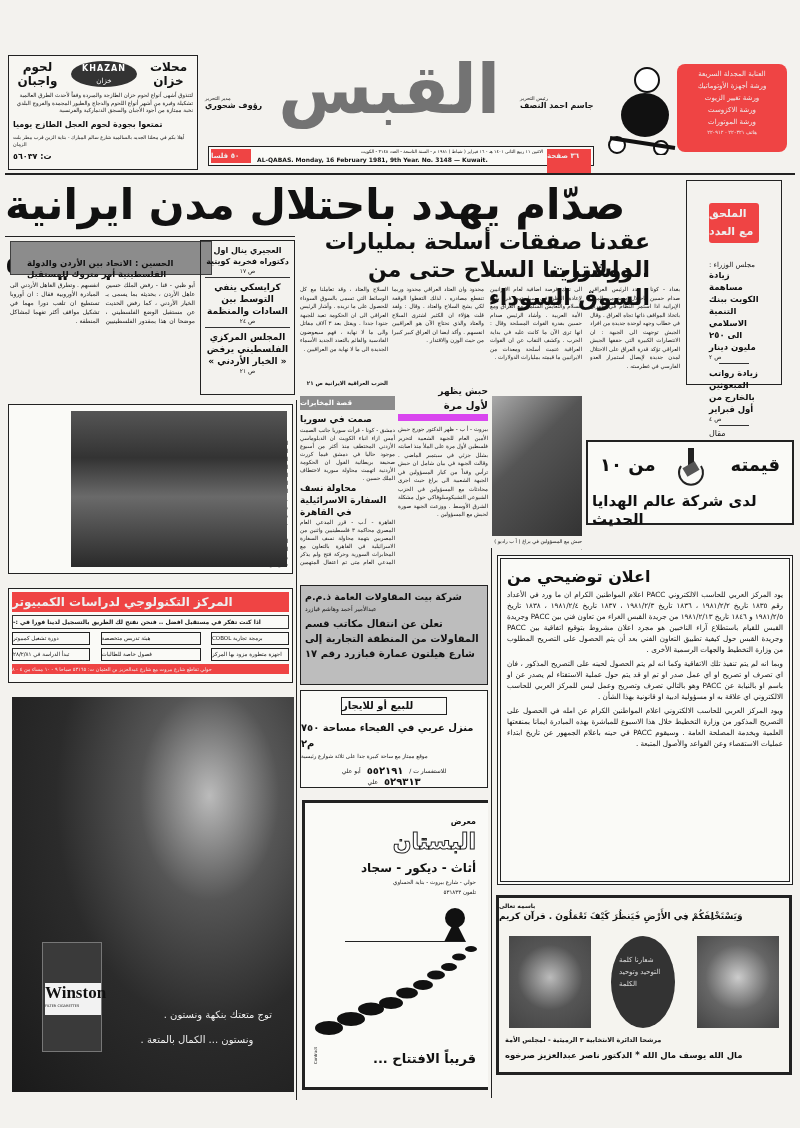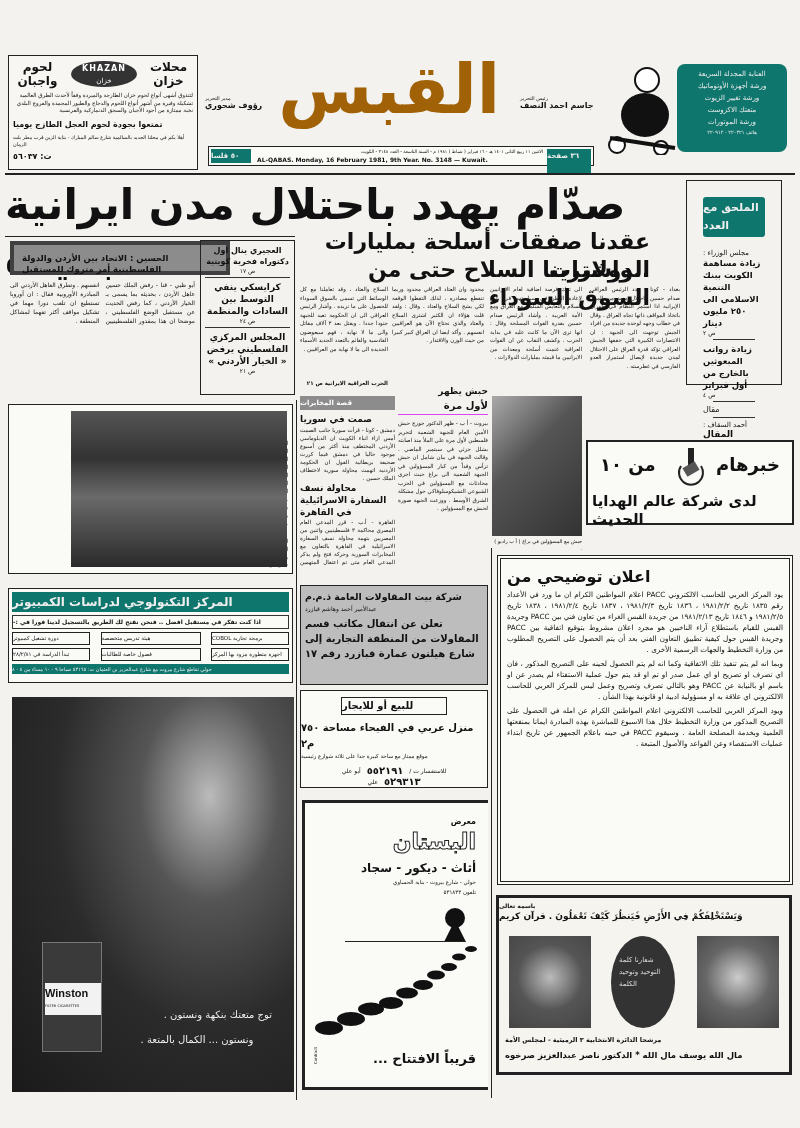--- a/index.html
+++ b/index.html
@@ -1,19 +1,19 @@
 <!DOCTYPE html>
 <html><head>
 <meta charset="utf-8">
 <style>
 *{box-sizing:border-box;margin:0;padding:0}
 body{width:800px;height:1128px;background:#f3f2ee;font-family:"DejaVu Sans",sans-serif;color:#111;position:relative;overflow:hidden;direction:rtl}
 .abs{position:absolute}
 .box{border:1.5px solid #222}
-.dark{background:#0f766e;color:#eee}
+.dark{background:#ef4444;color:#eee}
 .gray{background:#8c8c8c}
 .txt{font-size:7px;line-height:10px;text-align:justify}
 .hl{font-family:"DejaVu Sans",sans-serif;font-weight:bold}
 .center{text-align:left}
 .rule{position:absolute;background:#222}
 .photo{background:radial-gradient(circle at 40% 40%,#777,#333 70%,#222)}
 </style>
 </head>
 <body>
 
@@ -32,21 +32,21 @@
   <div class="abs hl center" style="left:4px;right:4px;top:64px;font-size:8px">تمتعوا بجودة لحوم العجل الطازج يوميا</div>
   <div class="abs center" style="left:4px;right:4px;top:78px;font-size:5px;line-height:7px">أهلا بكم في محلنا الجديد بالسالمية شارع سالم المبارك - بناية الزين قرب مطر بلت الزمان</div>
   <div class="abs hl center" style="left:4px;right:4px;top:96px;font-size:8px">ت: ٥٦٠٣٧</div>
 </div>
 
 <div class="abs center" style="left:205px;top:95px;width:70px;">
   <div style="font-size:5px">مدير التحرير</div>
   <div class="hl" style="font-size:8px">رؤوف شحوري</div>
 </div>
 
-<div class="abs hl center" style="left:300px;top:50px;width:200px;font-size:68px;line-height:80px;color:#a16207;letter-spacing:-2px">القبس</div>
+<div class="abs hl center" style="left:300px;top:50px;width:200px;font-size:68px;line-height:80px;color:#737373;letter-spacing:-2px">القبس</div>
 
 <div class="abs center" style="left:520px;top:95px;width:75px;">
   <div style="font-size:5px">رئيس التحرير</div>
   <div class="hl" style="font-size:8px">جاسم احمد النصف</div>
 </div>
 
 <div class="abs box" style="left:208px;top:146px;width:386px;height:20px;background:#fafaf7">
   <div class="abs dark hl center" style="left:2px;top:2px;width:40px;height:14px;font-size:7px;line-height:14px">٥٠ فلسا</div>
   <div class="abs dark hl center" style="right:2px;top:2px;width:44px;height:24px;font-size:7px;line-height:14px">٣٦ صفحة</div>
   <div class="abs" style="right:50px;top:1px;width:288px;font-size:4.5px;line-height:7px;overflow:hidden;white-space:nowrap">الاثنين ١١ ربيع الثاني ١٤٠١ هـ - ١٦ فبراير ( شباط ) ١٩٨١ م - السنة التاسعة - العدد ٣١٤٨ - الكويت</div>
@@ -60,52 +60,52 @@
         <ellipse cx="40" cy="55" rx="24" ry="22" fill="#111"></ellipse>
         <circle cx="12" cy="85" r="8" fill="#fff" stroke="#111" stroke-width="2"></circle>
         <circle cx="56" cy="88" r="7" fill="#fff" stroke="#111" stroke-width="2"></circle>
         <path d="M5 78 L70 88" stroke="#111" stroke-width="4"></path>
       </svg>
   </div>
   <div class="abs dark" style="left:72px;top:12px;width:110px;height:88px;border-radius:8px;padding:4px;font-size:7px;line-height:12px;text-align:center">
     <div>العنابة المجدلة السريعة</div>
     <div>ورشة أجهزة الأوتوماتيك</div>
     <div>ورشة تغيير الزيوت</div>
-    <div>متعتك الاكزوست</div>
+    <div>ورشة الاكزوست</div>
     <div>ورشة الموتورات</div>
     <div style="font-size:5px;line-height:8px">هاتف ٢٢٠٣٢١ - ٢٢٠٩١٢</div>
   </div>
 </div>
 
 <div class="rule" style="left:5px;top:173px;width:790px;height:2px"></div>
 
 <div class="abs hl center" style="left:5px;top:178px;width:650px;font-size:42px;line-height:54px;letter-spacing:-1px">صدّام يهدد باحتلال مدن ايرانية جديدة</div>
 <div class="abs hl" style="right:150px;top:228px;width:360px;font-size:22px;line-height:28px;text-align:right">عقدنا صفقات أسلحة بمليارات الدولارات</div>
 <div class="abs hl" style="right:150px;top:256px;width:360px;font-size:22px;line-height:28px;text-align:right">..واشترينا السلاح حتى من السوق السوداء</div>
 
-<div class="abs box" style="left:686px;top:180px;width:96px;height:205px;padding:16px">
+<div class="abs box" style="left:686px;top:180px;width:96px;height:205px;padding:22px">
   <div class="dark hl center" style="height:40px;font-size:11px;line-height:18px;padding-top:2px;border-radius:3px">الملحق مع العدد</div>
-  <div class="center" style="margin-top:12px">
+  <div class="center" style="margin-top:18px">
     <div style="font-size:7px">مجلس الوزراء :</div>
     <div class="hl" style="font-size:8.5px;line-height:12px">زيادة مساهمة الكويت ببنك التنمية الاسلامي الى ٢٥٠ مليون دينار</div>
     <div style="font-size:6px">ص ٢</div>
     <div style="border-top:1px solid #333;margin:3px 10px"></div>
     <div class="hl" style="font-size:8.5px;line-height:12px">زيادة رواتب المبعوثين بالخارج من أول فبراير</div>
     <div style="font-size:6px">ص ٤</div>
     <div style="border-top:1px solid #333;margin:3px 10px"></div>
     <div style="font-size:8px">مقال</div>
     <div style="border-top:1px solid #333;margin:3px 10px"></div>
     <div style="font-size:7px">أحمد السقاف :</div>
     <div class="hl" style="font-size:9px">المقال العربي</div>
     <div style="font-size:6px">ص ٥</div>
   </div>
 </div>
 
 <div class="rule" style="left:5px;top:236px;width:290px;height:1px"></div>
-<div class="abs gray hl center" style="left:10px;top:241px;width:220px;height:34px;font-size:8.5px;line-height:11px;padding:8px;border:4px solid #404040">الحسين : الاتحاد بين الأردن والدولة الفلسطينية أمر متروك للمستقبل</div>
+<div class="abs gray hl center" style="left:10px;top:241px;width:202px;height:34px;font-size:8.5px;line-height:11px;padding:16px;border:1px solid #404040">الحسين : الاتحاد بين الأردن والدولة الفلسطينية أمر متروك للمستقبل</div>
 <div class="abs txt" style="left:10px;top:280px;width:185px;height:115px;overflow:hidden;font-size:6px;line-height:9px;column-count:2;column-gap:6px">أبو ظبي - قنا - رفض الملك حسين عاهل الأردن ، بحديثه بما يسمى بـ الخيار الأردني ، كما رفض الحديث عن مستقبل الوضع الفلسطيني ، موضحا ان هذا بمقدور الفلسطينيين انفسهم . وتطرق العاهل الأردني الى المبادرة الأوروبية فقال : ان أوروبا تستطيع ان تلعب دورا مهما في تشكيل مواقف أكثر تفهما لمشاكل المنطقة .</div>
 
 <div class="abs box" style="left:200px;top:240px;width:95px;height:155px;padding:4px;text-align:center">
   <div class="hl" style="font-size:8px;line-height:11px">العجيري ينال اول دكتوراه فخرية كويتية</div>
   <div style="font-size:6px">ص ١٧</div>
   <div style="border-top:1px solid #333;margin:3px 0"></div>
   <div class="hl" style="font-size:9px;line-height:12px">كرايسكي ينفي التوسط بين السادات والمنظمة</div>
   <div style="font-size:6px">ص ٢٤</div>
   <div style="border-top:1px solid #333;margin:3px 0"></div>
   <div class="hl" style="font-size:9px;line-height:12px">المجلس المركزي الفلسطيني يرفض « الخيار الأردني »</div>
@@ -129,35 +129,35 @@
 <div class="abs" style="left:300px;top:396px;width:95px;height:182px;">
   <div class="gray hl center" style="height:14px;font-size:7px;line-height:14px;color:#fff">قصة المخابرات</div>
   <div class="hl center" style="font-size:9px;line-height:14px;margin-top:2px">صمت في سوريا</div>
   <div class="txt" style="font-size:5.5px;line-height:8px;height:56px;overflow:hidden">دمشق - كونا - قرأت سوريا جانب الصمت أمس ازاء انباء الكويت ان الدبلوماسي الأردني المختطف منذ أكثر من أسبوع موجود حاليا في دمشق فيما كررت صحيفة بريطانية القول ان الحكومة الأردنية اتهمت محاولة سورية لاختطاف الملك حسين .</div>
   <div class="hl center" style="font-size:9px;line-height:12px">محاولة نسف السفارة الاسرائيلية في القاهرة</div>
   <div class="txt" style="font-size:5.5px;line-height:8px;height:48px;overflow:hidden">القاهرة - أ.ب - قرر المدعي العام المصري محاكمة ٣ فلسطينيين واثنين من المصريين بتهمة محاولة نسف السفارة الاسرائيلية في القاهرة بالتعاون مع المخابرات السورية وحركة فتح ولم يذكر المدعي العام متى تم اعتقال المتهمين الخمسة .</div>
 </div>
 
 <div class="abs" style="left:398px;top:384px;width:90px;height:182px;">
   <div class="hl" style="font-size:9px;line-height:14px">حبش يظهر</div>
-  <div class="hl" style="font-size:10px;line-height:16px;border-bottom:1px solid #d946ef">لأول مرة</div>
+  <div class="hl" style="font-size:10px;line-height:16px;border-bottom:7px solid #d946ef">لأول مرة</div>
   <div class="txt" style="font-size:5.5px;line-height:8.5px;height:140px;overflow:hidden;margin-top:4px">بيروت - أ ب - ظهر الدكتور جورج حبش الأمين العام للجبهة الشعبية لتحرير فلسطين لأول مرة على الملأ منذ اصابته بشلل جزئي في سبتمبر الماضي . وقالت الجبهة في بيان شامل ان حبش ترأس وفداً من كبار المسؤولين في الجبهة الشعبية الى براغ حيث اجرى محادثات مع المسؤولين في الحزب الشيوعي التشيكوسلوفاكي حول مشكلة الشرق الأوسط . ووزعت الجبهة صورة لحبش مع المسؤولين .</div>
 </div>
 <div class="abs photo" style="left:492px;top:396px;width:90px;height:140px;background:linear-gradient(135deg,#aaa 0%,#555 40%,#333 100%)"></div>
 <div class="abs" style="left:492px;top:538px;width:90px;font-size:5px;line-height:7px">حبش مع المسؤولين في براغ ( أ ب راديو ) .</div>
 
 <div class="abs box" style="left:586px;top:440px;width:208px;height:85px;border-width:2px;background:#fafaf7">
   <div class="abs" style="left:88px;top:4px;width:30px;height:40px">
     <svg width="30" height="40" viewBox="0 0 30 40">
         <path d="M5 20 A12 12 0 1 0 25 20" fill="none" stroke="#222" stroke-width="2"></path>
         <rect x="12" y="2" width="6" height="18" fill="#222"></rect>
         <rect x="8" y="18" width="14" height="10" fill="#555" transform="rotate(-30 15 23)"></rect>
       </svg>
   </div>
-  <div class="abs hl" style="right:12px;top:12px;font-size:18px">خبرهام</div>
+  <div class="abs hl" style="right:12px;top:12px;font-size:18px">قيمته</div>
   <div class="abs hl" style="left:12px;top:12px;font-size:18px">من ١٠</div>
   <div class="abs hl center" style="left:4px;right:4px;top:50px;font-size:15px">لدى شركة عالم الهدايا الحديث</div>
 </div>
 
 <div class="abs box" style="left:8px;top:588px;width:285px;height:95px;background:#fafaf7">
   <div class="dark hl center" style="margin:3px;height:20px;font-size:12px;line-height:20px">المركز التكنولوجي لدراسات الكمبيوتر</div>
   <div class="hl center" style="font-size:6px;line-height:12px;border:1px solid #333;margin:0 3px">اذا كنت تفكر في مستقبل افضل .. فنحن نفتح لك الطريق بالتسجيل لدينا فورا في :-</div>
   <div style="display:flex;justify-content:space-between;margin:3px 3px 0">
     <div class="box center" style="width:78px;font-size:5.5px;line-height:11px">برمجة تجارية COBOL</div>
     <div class="box center" style="width:100px;font-size:5.5px;line-height:11px">هيئة تدريس متخصصة</div>
@@ -188,21 +188,21 @@
   </div>
   <div style="display:flex;justify-content:center;gap:6px;font-size:6px;align-items:center">
     <span class="hl" style="font-size:10px">٥٢٩٣١٣</span>
     <span>علي</span>
   </div>
 </div>
 
 <div class="abs" style="left:12px;top:697px;width:282px;height:395px;background:radial-gradient(ellipse at 70% 25%,#bbb 0%,#555 25%,#2b2b2b 55%,#1a1a1a 100%)">
   <div class="abs" style="left:30px;top:245px;width:60px;height:110px;background:#3a3a3a;border:1px solid #777">
     <div class="abs center" style="left:2px;top:40px;width:56px;height:32px;background:#f2f2f2;color:#111;direction:ltr">
-      <div style="font-family:Liberation Sans, sans-serif;font-weight:bold;font-size:11px;line-height:20px">Winston</div>
+      <div style="font-family:Liberation Serif, serif;font-weight:bold;font-size:17px;line-height:20px">Winston</div>
       <div style="font-size:3.5px;line-height:6px">FILTER CIGARETTES</div>
     </div>
   </div>
   <div class="abs" style="left:110px;top:312px;width:150px;color:#eee;font-size:10px;text-align:right">توج متعتك بنكهة ونستون .</div>
   <div class="abs" style="left:110px;top:337px;width:150px;color:#eee;font-size:10px;text-align:center">ونستون ... الكمال بالمتعة .</div>
 </div>
 
 <div class="abs" style="left:302px;top:800px;width:186px;height:290px;background:#fafaf7;border-left:3px solid #222;border-top:3px solid #222;border-bottom:3px solid #222">
   <div class="abs hl" style="right:12px;top:14px;font-size:8px">معرض</div>
   <div class="abs hl" style="right:12px;top:26px;font-size:22px;color:#fff;-webkit-text-stroke:1px #222">البستان</div>

